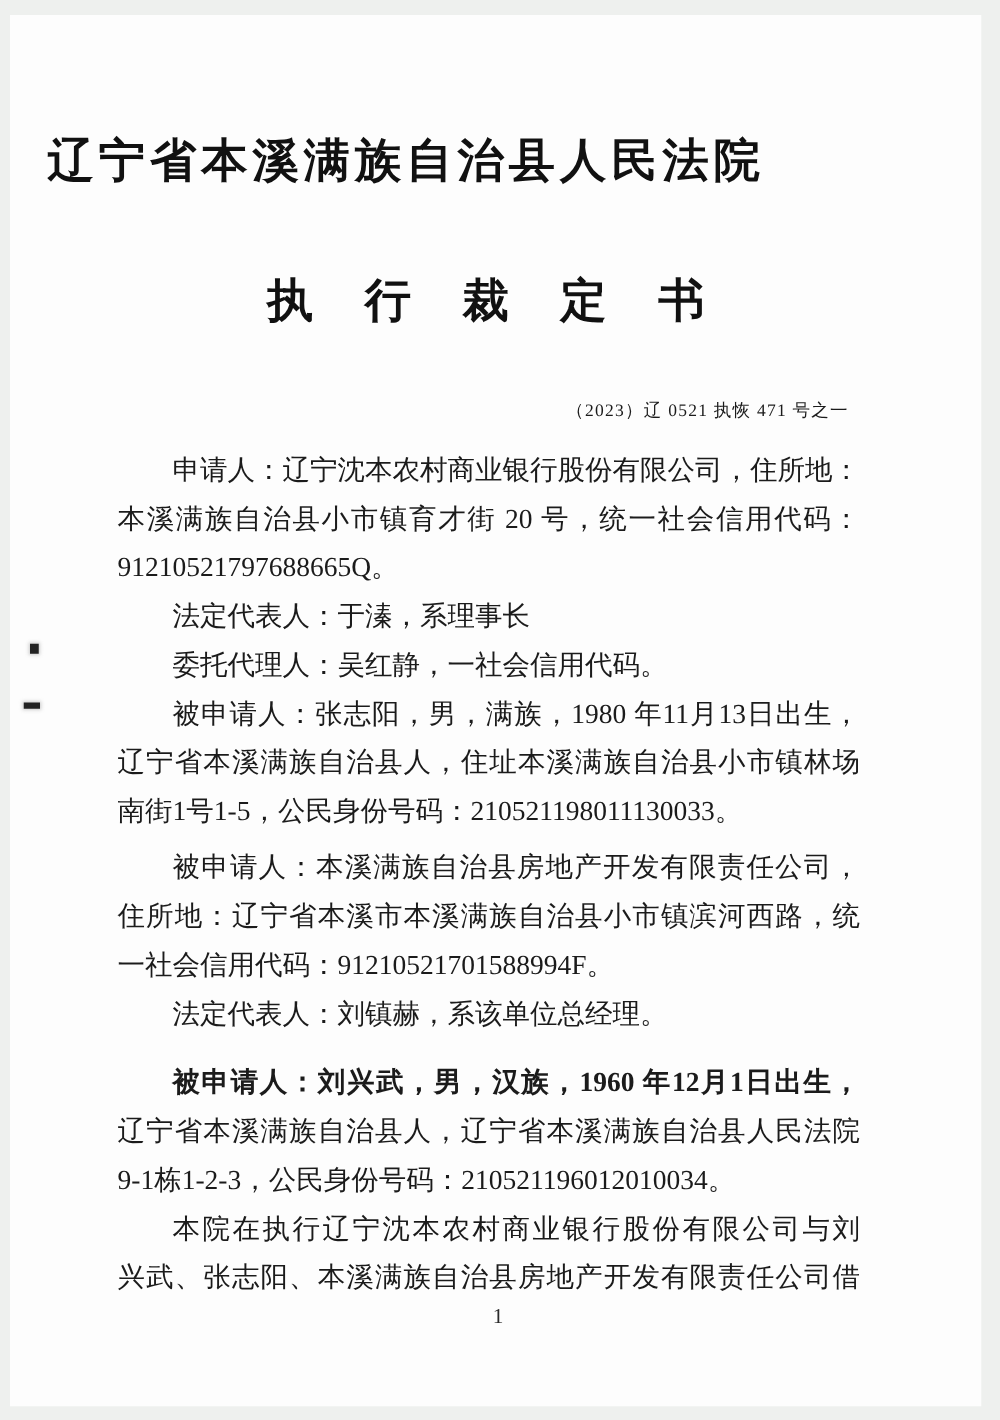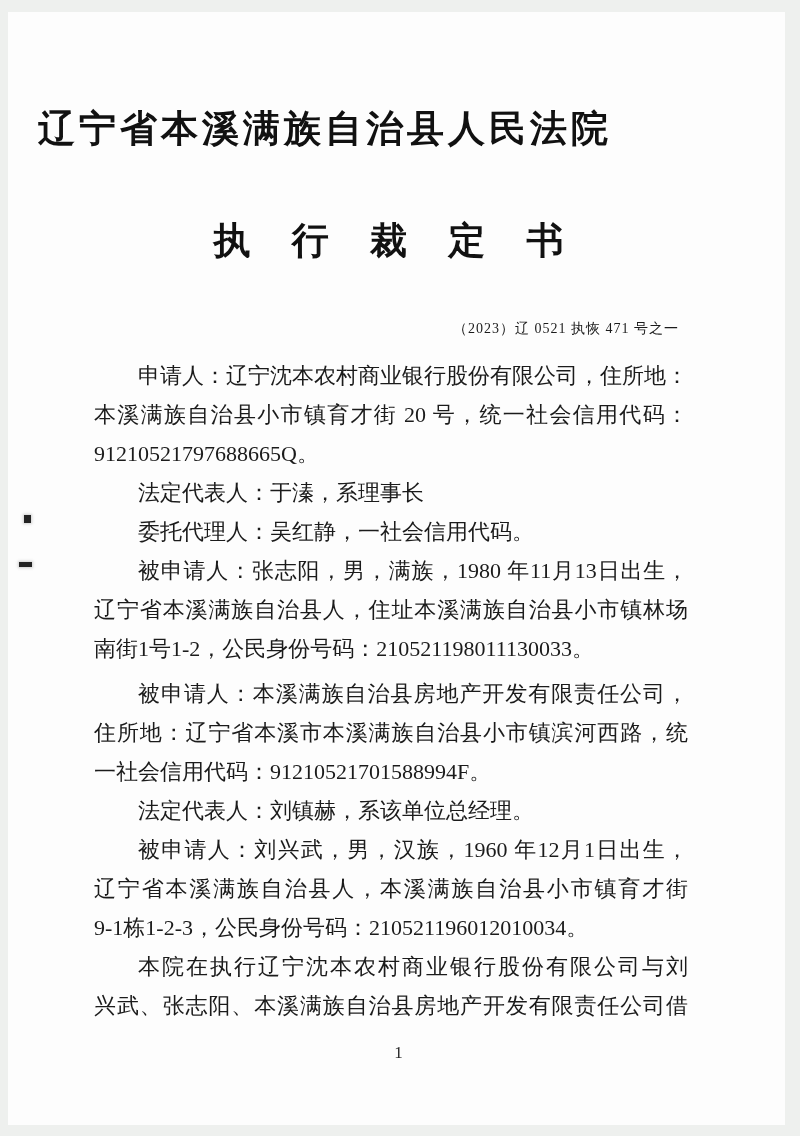--- a/index.html
+++ b/index.html
@@ -53,21 +53,21 @@
     line-height: 39px;
   }
   .line {
     text-align: justify;
     text-align-last: left;
   }
   .line.full { text-align-last: justify; }
   .line.indent { text-indent: 44px; }
   .line.gap6 { margin-top: 6px; }
   .line.gap7 { }
-  .line.gap8 { margin-top: 0; }
+  .line.gap8 { margin-top: 16px; font-weight: bold; }
   .page-number {
     position: absolute;
     top: 1031px; left: 0; width: 100%;
     box-sizing: border-box;
     padding-left: 4px;
     text-align: center;
     font-size: 17px;
     color: #2a2a2a;
   }
   .artifact {
@@ -90,27 +90,27 @@
   <div class="case-no">（2023）辽 0521 执恢 471 号之一</div>
 
   <div class="body-text">
     <div class="line indent full">申请人：辽宁沈本农村商业银行股份有限公司，住所地：</div>
     <div class="line full">本溪满族自治县小市镇育才街 20 号，统一社会信用代码：</div>
     <div class="line">91210521797688665Q。</div>
     <div class="line indent">法定代表人：于溱，系理事长</div>
     <div class="line indent">委托代理人：吴红静，一社会信用代码。</div>
     <div class="line indent full">被申请人：张志阳，男，满族，1980 年11月13日出生，</div>
     <div class="line full">辽宁省本溪满族自治县人，住址本溪满族自治县小市镇林场</div>
-    <div class="line">南街1号1-2，公民身份号码：210521198011130033。</div>
+    <div class="line">南街1号1-5，公民身份号码：210521198011130033。</div>
     <div class="line indent full gap6">被申请人：本溪满族自治县房地产开发有限责任公司，</div>
     <div class="line full">住所地：辽宁省本溪市本溪满族自治县小市镇滨河西路，统</div>
     <div class="line">一社会信用代码：91210521701588994F。</div>
     <div class="line indent">法定代表人：刘镇赫，系该单位总经理。</div>
     <div class="line indent full gap8">被申请人：刘兴武，男，汉族，1960 年12月1日出生，</div>
-    <div class="line full">辽宁省本溪满族自治县人，本溪满族自治县小市镇育才街</div>
+    <div class="line full">辽宁省本溪满族自治县人，辽宁省本溪满族自治县人民法院</div>
     <div class="line">9-1栋1-2-3，公民身份号码：210521196012010034。</div>
     <div class="line indent full gap7">本院在执行辽宁沈本农村商业银行股份有限公司与刘</div>
     <div class="line full">兴武、张志阳、本溪满族自治县房地产开发有限责任公司借</div>
   </div>
 
   <div class="page-number">1</div>
 
   <span class="artifact dot"></span>
   <span class="artifact dash"></span>
 

